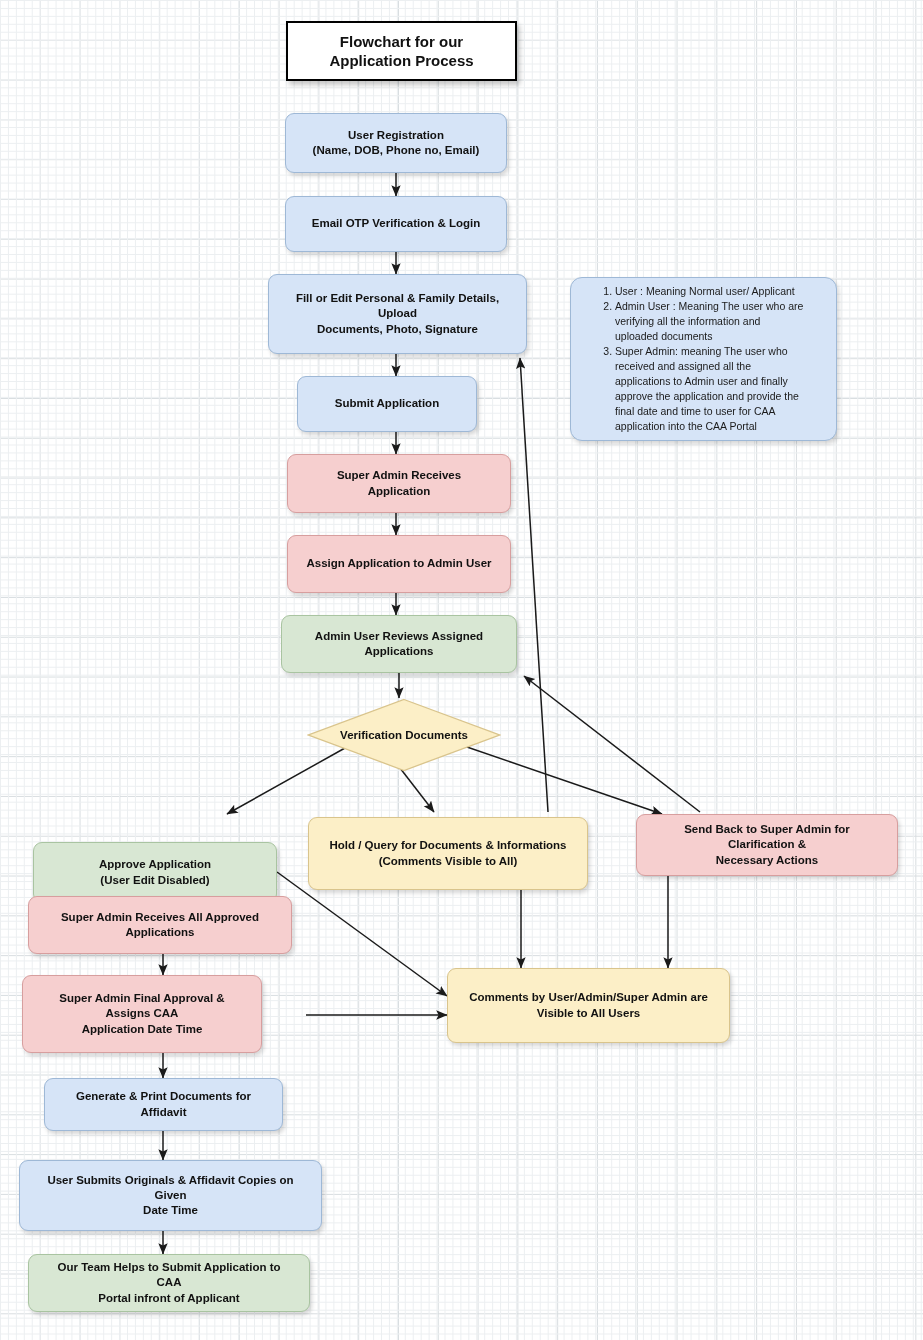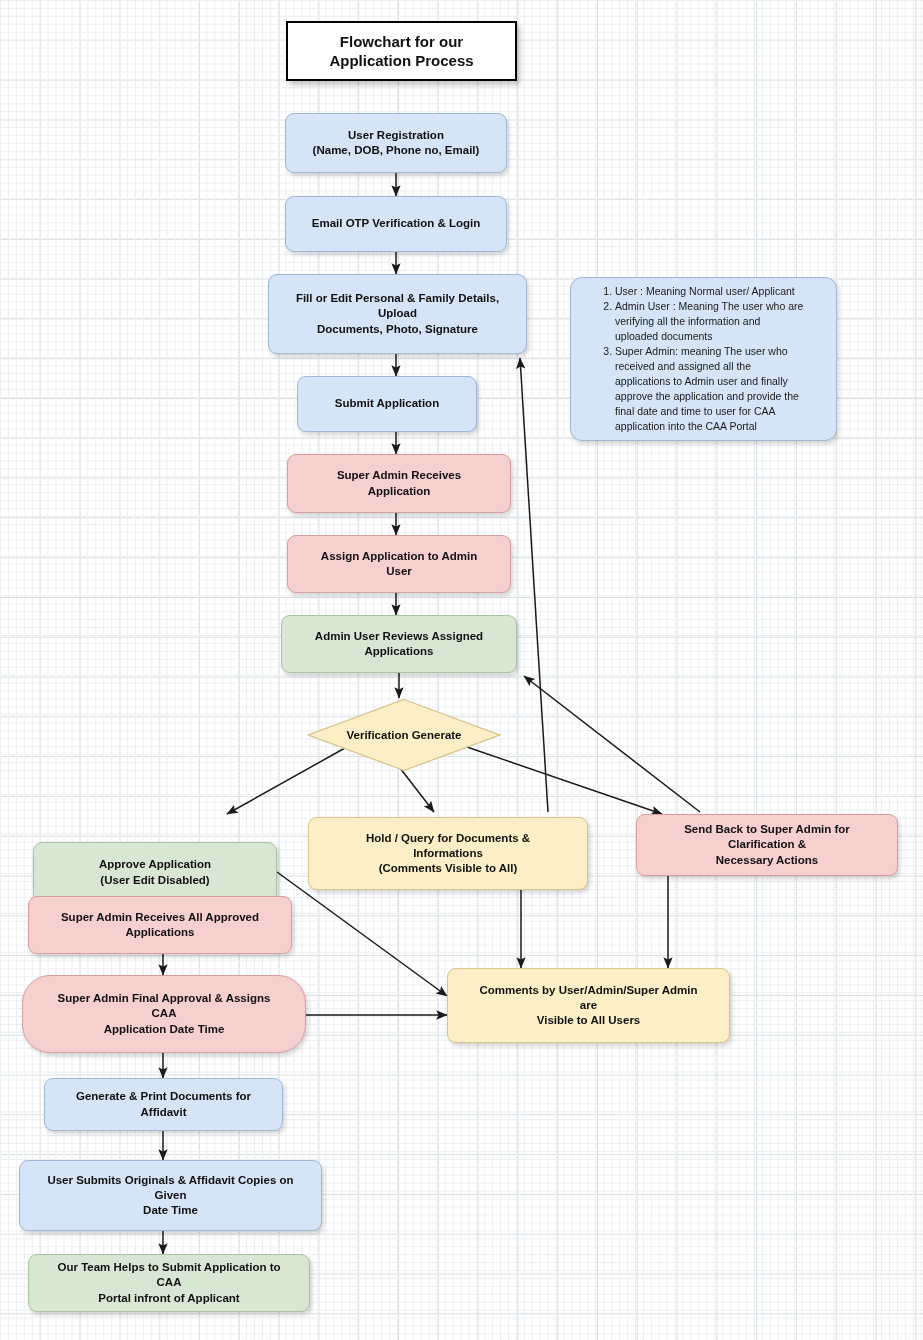--- a/index.html
+++ b/index.html
@@ -38,21 +38,21 @@
     justify-content: center;
     text-align: center;
     z-index: 2;
     border-radius: 9px;
     border-style: solid;
     border-width: 1px;
     font-weight: bold;
     font-size: 11.5px;
     line-height: 1.32;
     color: #111111;
-    padding: 4px 24px;
+    padding: 4px 17px;
     box-shadow: 2px 3px 4px rgba(0,0,0,0.16);
   }
   .title-node {
     border-radius: 0;
     background: #ffffff;
     border: 2px solid #000000;
     font-size: 15px;
     line-height: 1.3;
     box-shadow: 3px 4px 5px rgba(0,0,0,0.22);
   }
@@ -169,21 +169,21 @@
 
   <div class="node green" style="left:281px; top:615px; width:236px; height:58px; flex-direction:column;">
     <div>Admin User Reviews Assigned</div>
     <div>Applications</div>
   </div>
 
   <div class="diamond-wrap" style="left:307px; top:698px; width:194px; height:74px;">
     <svg width="194" height="74" viewBox="0 0 194 74">
       <polygon points="97,1.5 192.5,37 97,72.5 1.5,37" fill="#fcefc7" stroke="#d9c48c" stroke-width="1.3"></polygon>
     </svg>
-    <div class="diamond-label">Verification Generate</div>
+    <div class="diamond-label">Verification Documents</div>
   </div>
 
   <div class="node green" style="left:33px; top:814px; width:244px; height:61px; flex-direction:column;margin-top:28px;">
     <div>Approve Application</div>
     <div>(User Edit Disabled)</div>
   </div>
 
   <div class="node yellow" style="left:308px; top:817px; width:280px; height:73px; flex-direction:column;">
     <div>Hold / Query for Documents &amp; Informations</div>
     <div>(Comments Visible to All)</div>
@@ -192,21 +192,21 @@
   <div class="node pink" style="left:636px; top:814px; width:262px; height:62px; flex-direction:column;">
     <div>Send Back to Super Admin for Clarification &amp;</div>
     <div>Necessary Actions</div>
   </div>
 
   <div class="node pink" style="left:28px; top:896px; width:264px; height:58px; flex-direction:column;">
     <div>Super Admin Receives All Approved</div>
     <div>Applications</div>
   </div>
 
-  <div class="node pink" style="left:22px; top:975px; width:284px; height:78px; flex-direction:column;border-radius:28px;">
+  <div class="node pink" style="left:22px; top:975px; width:240px; height:78px; flex-direction:column;">
     <div>Super Admin Final Approval &amp; Assigns CAA</div>
     <div>Application Date Time</div>
   </div>
 
   <div class="node yellow" style="left:447px; top:968px; width:283px; height:75px; flex-direction:column;">
     <div>Comments by User/Admin/Super Admin are</div>
     <div>Visible to All Users</div>
   </div>
 
   <div class="node blue" style="left:44px; top:1078px; width:239px; height:53px;">

